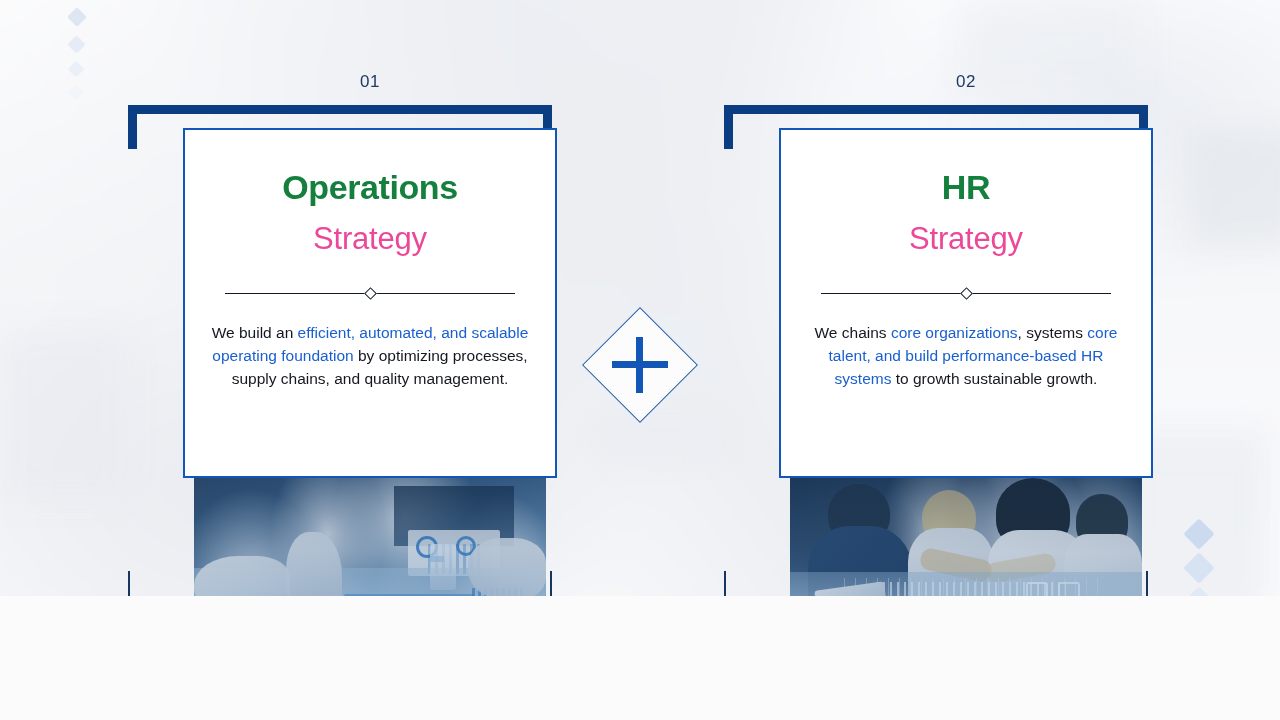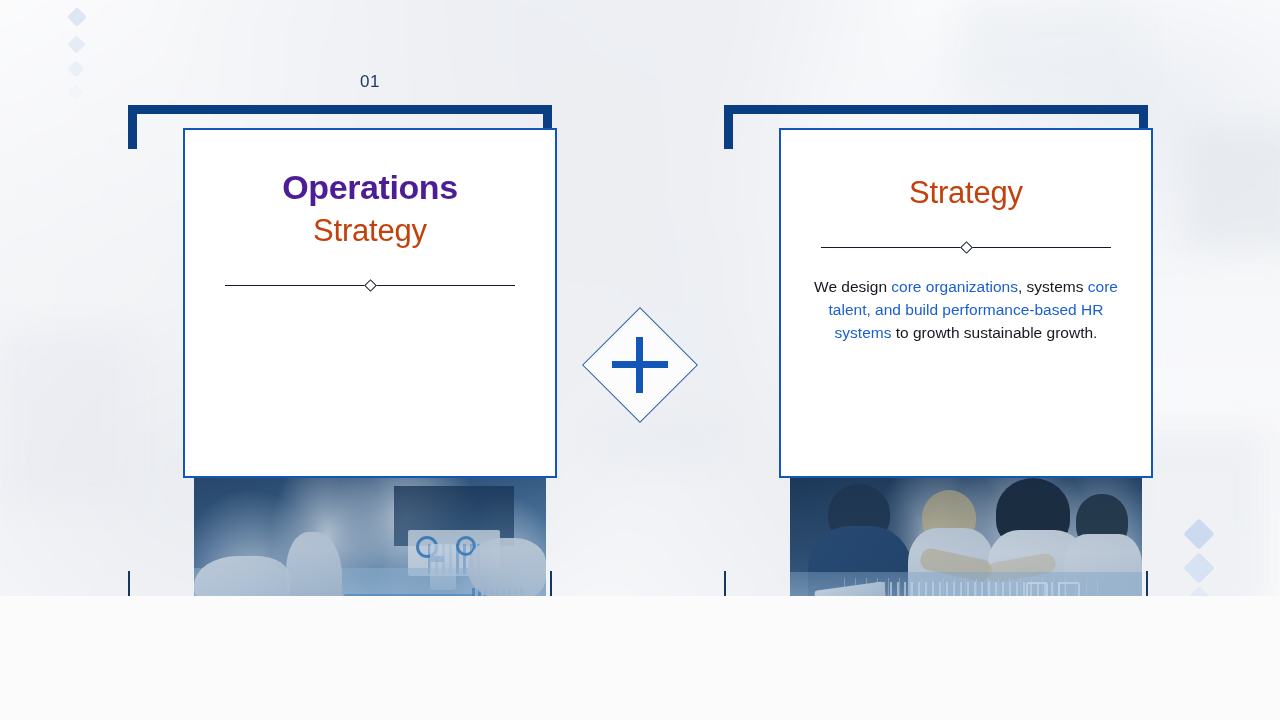--- a/index.html
+++ b/index.html
@@ -68,25 +68,25 @@
   .photo .ph-inner { position:absolute; inset:0; }
 
   
   .card {
     position:absolute; left:55px; top:23px; width:374px; height:350px;
     background:#ffffff; border:2px solid #1256b8;
   }
   .card-inner { padding:38px 26px 0; text-align:center; }
   .title-top {
     font-size:34px; font-weight:700; letter-spacing:-.4px; line-height:1.12;
-    color:#4c1d95;
+    color:#15803d;
   }
   .title-bot {
     font-size:31px; font-weight:400; letter-spacing:-.2px; line-height:1.25;
-    color:#c2410c; margin-top:6px;
+    color:#ec4899; margin-top:14px;
   }
   .divider { position:relative; margin:28px 14px 0; height:12px; }
   .divider .line { position:absolute; top:6px; left:0; width:100%; height:1px; background:#121a2b; }
   .divider .dot {
     position:absolute; top:2px; left:50%; width:9px; height:9px; margin-left:-4.5px;
     background:#ffffff; border:1px solid #121a2b; transform:rotate(45deg);
   }
   .body-text {
     margin-top:22px; font-size:15.5px; line-height:1.5; color:#15181f;
   }
@@ -164,25 +164,27 @@
             </div>
           </div>
           <div class="card">
             <div class="card-inner">
               <div class="title-top">Operations</div>
               <div class="title-bot">Strategy</div>
               <div class="divider">
                 <div class="line"></div>
                 <div class="dot"></div>
               </div>
+              <div class="body-text"><span>We build an </span><span class="hl">efficient, automated, and scalable operating foundation</span><span> by optimizing processes, supply chains, and quality management.</span></div>
             </div>
           </div>
         </div>
       </div>
       <div class="col col-2">
+        <div class="num">02</div>
         <div class="bracket">
           <div class="br-top"></div>
           <div class="br-bot"></div>
           <div class="photo">
             <div class="ph-inner">
               <div style="position:absolute;inset:0;background:
      radial-gradient(ellipse 110px 130px at 18% 52%, #2f4a69 0%, rgba(47,74,105,0) 64%),
      radial-gradient(ellipse 100px 140px at 42% 42%, #c6d2de 0%, rgba(198,210,222,0) 62%),
      radial-gradient(ellipse 110px 150px at 65% 40%, #d6dfe9 0%, rgba(214,223,233,0) 62%),
      radial-gradient(ellipse 100px 150px at 88% 52%, #cbd7e3 0%, rgba(203,215,227,0) 62%),
@@ -201,26 +203,27 @@
   <div style="position:absolute;left:86px;bottom:8px;width:190px;height:40px;background:repeating-linear-gradient(90deg,rgba(235,245,255,.9) 0 2px,transparent 2px 7px);opacity:.75;"></div>
   <div style="position:absolute;left:54px;bottom:20px;width:260px;height:32px;background:repeating-linear-gradient(90deg,rgba(210,232,250,.7) 0 1px,transparent 1px 11px);opacity:.6;"></div>
   <div style="position:absolute;left:236px;bottom:26px;width:22px;height:22px;border:2px solid rgba(235,245,255,.85);border-radius:3px;"></div>
   <div style="position:absolute;left:268px;bottom:26px;width:22px;height:22px;border:2px solid rgba(235,245,255,.75);border-radius:3px;"></div>
   <div style="position:absolute;left:26px;bottom:14px;width:70px;height:30px;background:linear-gradient(150deg,#e6edf4,#b9c9d9);border-radius:3px;transform:rotate(-8deg);"></div>
   <div style="position:absolute;inset:0;background:linear-gradient(180deg,rgba(20,48,84,.34),rgba(28,64,106,.18) 52%,rgba(44,92,144,.24));"></div>
             </div>
           </div>
           <div class="card">
             <div class="card-inner">
+              <div class="title-top">HR</div>
               <div class="title-bot">Strategy</div>
               <div class="divider">
                 <div class="line"></div>
                 <div class="dot"></div>
               </div>
-              <div class="body-text"><span>We design </span><span class="hl">core organizations</span><span>, systems </span><span class="hl">core talent, and build performance-based HR systems</span><span> to growth sustainable growth.</span></div>
+              <div class="body-text"><span>We chains </span><span class="hl">core organizations</span><span>, systems </span><span class="hl">core talent, and build performance-based HR systems</span><span> to growth sustainable growth.</span></div>
             </div>
           </div>
         </div>
       </div>
     </div>
 
   <div class="plus-wrap">
     <div class="plus-dia"></div>
     <div class="plus-h"></div>
     <div class="plus-v"></div>

